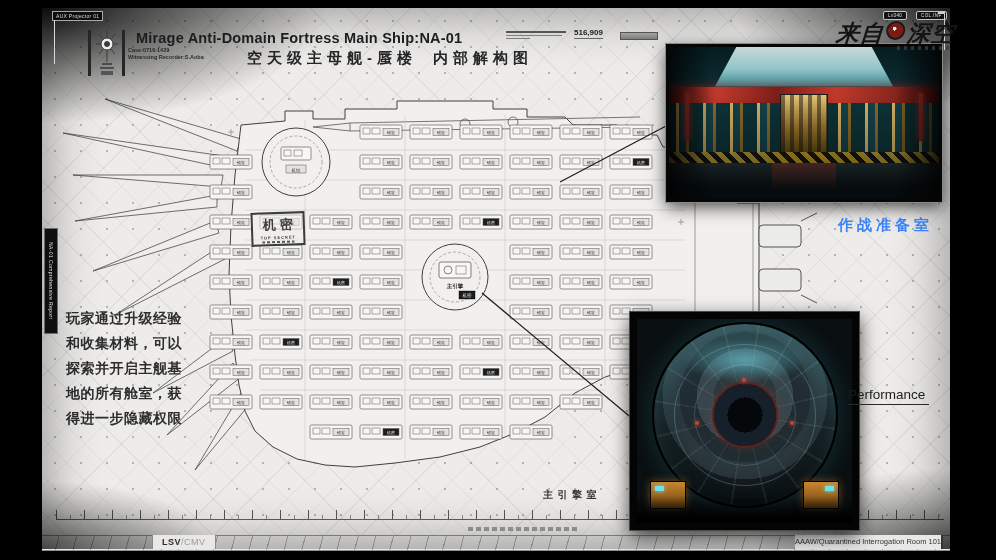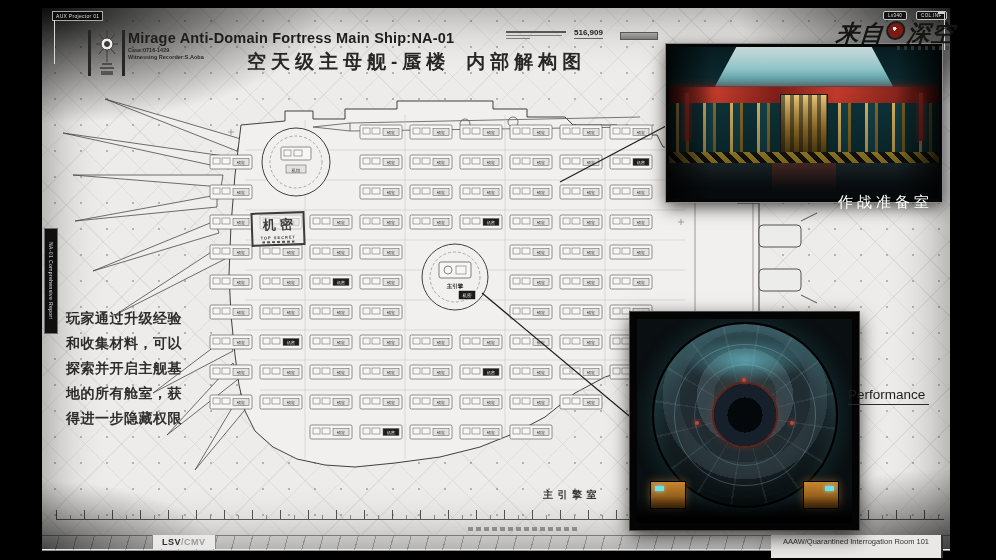--- a/index.html
+++ b/index.html
@@ -21,24 +21,24 @@
       radial-gradient(ellipse 320px 130px at 100% 100%,rgba(0,0,0,.6),transparent 62%),
       radial-gradient(ellipse 280px 110px at 0% 100%,rgba(0,0,0,.55),transparent 62%);
     box-shadow:inset 0 0 55px rgba(0,0,0,.45);}
 
   
   #aux-tag{left:52px;top:11px;font-size:5px;color:#ddd;background:#0d0d0d;border:1px solid #a9a9a9;
     padding:1px 3px;letter-spacing:.3px;z-index:8;}
   #aux-line{left:54px;top:20px;width:1px;height:44px;background:#d8d8d8;z-index:8;}
   .hbar{top:30px;width:3px;height:46px;background:#262626;z-index:7;}
   #emblem{left:94px;top:28px;z-index:7;}
-  #title{left:128px;top:30px;font-size:14.5px;font-weight:bold;color:#1d1d1d;letter-spacing:.2px;z-index:7;}
+  #title{left:136px;top:30px;font-size:14.5px;font-weight:bold;color:#1d1d1d;letter-spacing:.2px;z-index:7;}
   #case-no{left:128px;top:47px;font-size:5.5px;font-weight:bold;color:#2a2a2a;z-index:7;}
   #recorder{left:128px;top:54px;font-size:5.5px;font-weight:bold;color:#2a2a2a;z-index:7;}
-  #subtitle{left:247px;top:49px;font-size:19px;font-weight:bold;color:#262626;letter-spacing:5px;z-index:7;}
+  #subtitle{left:247px;top:49px;font-size:15px;font-weight:bold;color:#262626;letter-spacing:5px;z-index:7;}
   #subtitle .gap{display:inline-block;width:16px;}
   #micro-block{left:506px;top:31px;z-index:7;}
   #micro-block .mb{height:1.6px;background:#7e7e7c;margin-bottom:1.6px;}
   #serial{left:574px;top:28px;font-size:8px;font-weight:bold;color:#222;border-bottom:1px solid #666;
     padding-bottom:1px;z-index:7;}
   #serial-bar{left:620px;top:32px;width:36px;height:6px;background:linear-gradient(180deg,#a6a6a4,#7c7c7a);
     border:1px solid #555;z-index:7;}
 
   
   .badge{top:11px;font-size:4.5px;color:#e0e0e0;background:#141414;border:1px solid #c4c4c4;
@@ -64,39 +64,39 @@
 
   
   #stamp{left:251px;top:212px;width:46px;border:2px solid #3c3c3c;color:#3c3c3c;text-align:center;
     padding:2px 2px 1px;transform:rotate(-2deg);z-index:4;background:rgba(238,237,235,.55);}
   #stamp .cn{font-size:13px;font-weight:bold;letter-spacing:4px;padding-left:4px;}
   #stamp .en{font-size:4px;letter-spacing:1px;font-weight:bold;margin-top:1px;}
   #stamp-sub{margin:1px auto 0;width:32px;height:2px;
     background:repeating-linear-gradient(90deg,#555 0 3px,transparent 3px 5px);}
 
   
-  #label-war-room{left:838px;top:193px;font-size:15px;font-weight:normal;color:#ffffff;letter-spacing:4px;z-index:7;}
+  #label-war-room{left:838px;top:216px;font-size:15px;font-weight:bold;color:#3b82f6;letter-spacing:4px;z-index:7;}
   #label-performance{left:848px;top:387px;font-size:13.5px;color:#1c1c1c;border-bottom:1.5px solid #2a2a2a;
     padding:0 4px 2px 0;z-index:7;}
   #label-main-engine{left:543px;top:488px;font-size:10px;font-weight:bold;color:#333;letter-spacing:4.5px;z-index:7;}
 
   
   #ruler{left:56px;top:510px;width:888px;height:9px;border-bottom:1px solid #5f5f5f;z-index:4;
     background-image:repeating-linear-gradient(90deg,#565656 0 1px,transparent 1px 28px),
                      repeating-linear-gradient(90deg,#8c8c8c 0 1px,transparent 1px 14px);
     background-size:100% 100%,100% 45%;background-position:0 0,0 100%;background-repeat:no-repeat;}
   #micro-caption{left:468px;top:527px;width:110px;height:3.5px;opacity:.8;z-index:4;
     background:repeating-linear-gradient(90deg,#8a8a8a 0 5px,transparent 5px 8px);}
   #footer-band{left:42px;top:535px;width:908px;height:14px;z-index:4;
     border-top:1px solid #8f8f8f;border-bottom:1px solid #8f8f8f;
     background:repeating-linear-gradient(105deg,transparent 0 16px,rgba(120,120,120,.55) 16px 17px),#e9e8e6;}
   #footer-left{left:152px;top:535px;height:14px;line-height:14px;background:#e9e8e6;padding:0 9px;z-index:5;
     font-size:9px;letter-spacing:.5px;border-left:1px solid #8a8a8a;border-right:1px solid #8a8a8a;}
-  #footer-left .a{color:#2c2c2c;font-weight:bold;margin-top:18px;} #footer-left .b{color:#9a9a9a;font-weight:bold;}
-  #footer-right{top:535px;right:53px;height:23px;line-height:14px;background:#e9e8e6;padding:0 12px;z-index:5;
+  #footer-left .a{color:#2c2c2c;font-weight:bold;margin-top:18px;} #footer-left .b{color:#9a9a9a;font-weight:normal;}
+  #footer-right{top:535px;right:53px;height:14px;line-height:14px;background:#e9e8e6;padding:0 0;z-index:5;
     font-size:7.5px;color:#333;border-right:2px solid #333;}
 
   
   #inset-war{left:666px;top:44px;width:270px;height:152px;background:#0c1c20;border:3px solid #060606;
     outline:1px solid #8a8a8a;box-shadow:0 5px 16px rgba(0,0,0,.7);z-index:6;overflow:hidden;}
   #inset-war>div{position:absolute;}
   .i1-ceiling{left:0;right:0;top:0;height:34%;background:linear-gradient(180deg,#081f24,#0e3238);}
   .i1-ceillight{left:17%;right:17%;top:0;height:26%;opacity:.95;
     background:linear-gradient(180deg,#eafcfd,#9fd8dc 55%,#3f8d95);
     clip-path:polygon(12% 0,88% 0,100% 100%,0 100%);}

